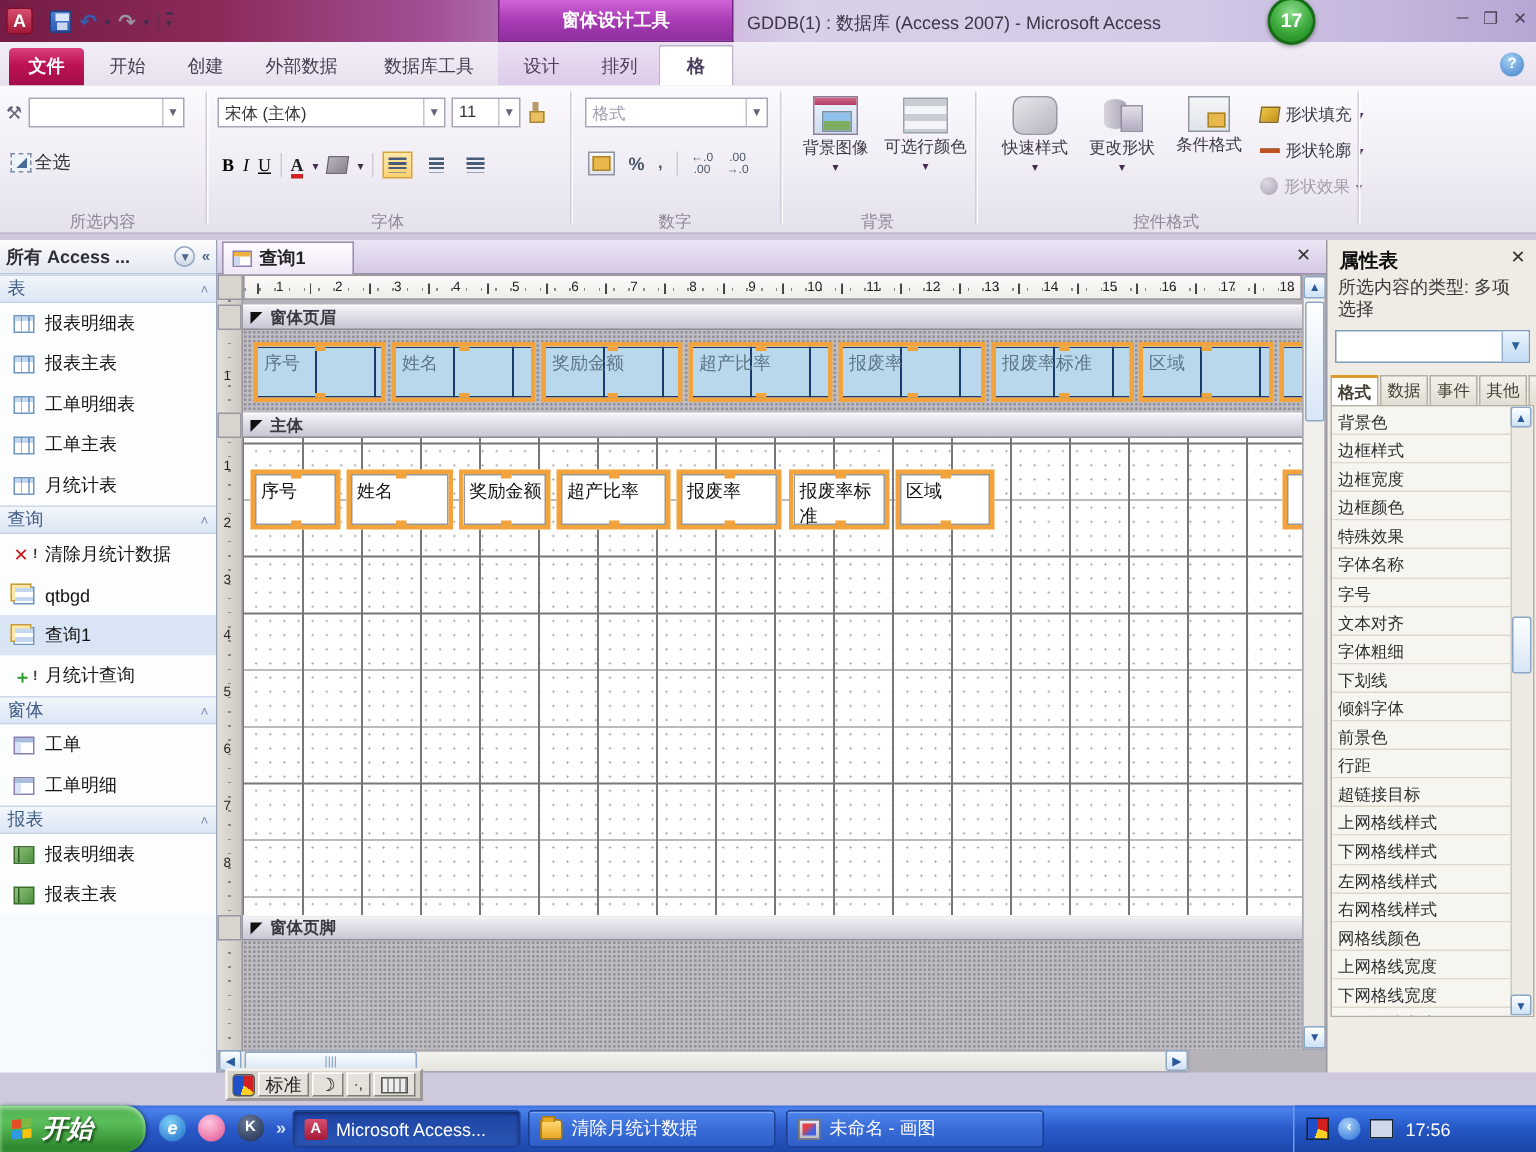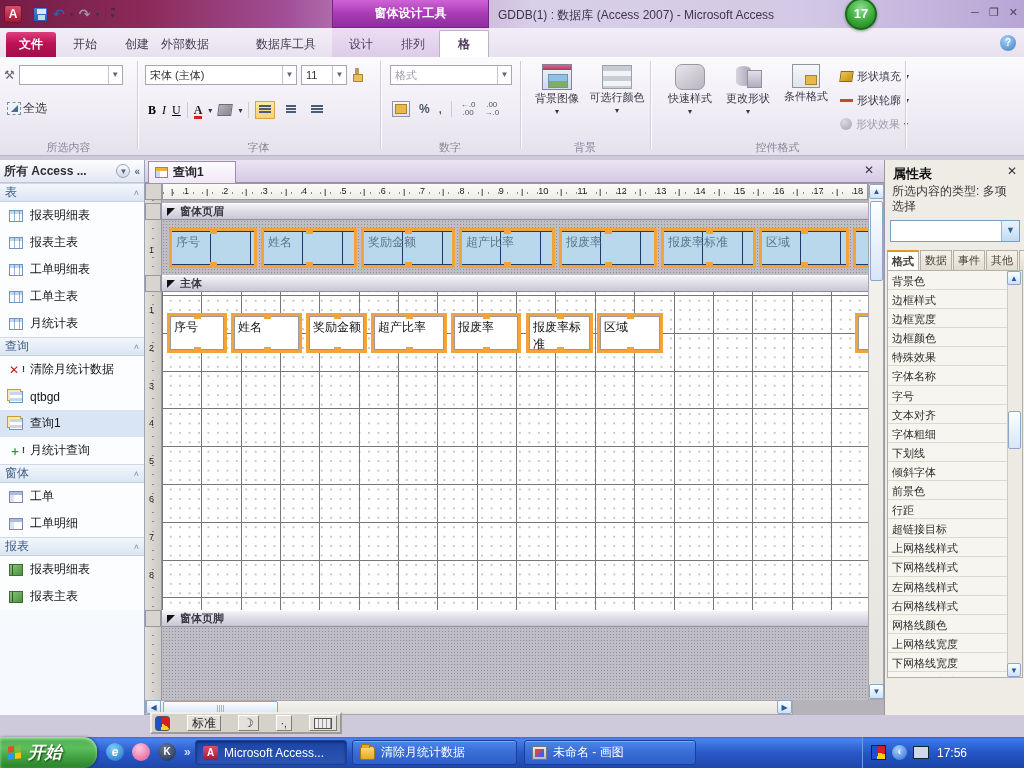--- a/index.html
+++ b/index.html
@@ -143,21 +143,21 @@
 .ptab.act{background:#fff;border-top:2px solid #d99a2b;font-weight:bold;}
 #plist{left:2px;top:110px;width:136px;height:408px;background:#f7f5ef;border:1px solid #b5b0a5;overflow:hidden;}
 .prow{height:19.1px;border-bottom:1px solid #ddd9cd;color:#2e2e2e;font-size:11px;padding:3px 0 0 4px;background:#f7f5ef;}
 #pscroll{position:absolute;right:0;top:0;width:15px;bottom:0;background:#eceae2;border-left:1px solid #cfcbc0;}
 
 #statusbar{left:0;top:715px;width:1024px;height:22px;background:linear-gradient(#f0edf5,#ddd8e6);border-top:1px solid #b5aec5;color:#333;margin-top:36px;}
 #statusbar .vlabel{position:absolute;left:8px;top:4px;}
 .viewbtn{position:absolute;top:2px;width:21px;height:17px;border:1px solid #9a93a8;background:linear-gradient(#fbfafc,#e4e1ea);font-size:9px;text-align:center;line-height:15px;color:#4a4458;}
 .viewbtn.act{background:linear-gradient(#ffe49a,#f8c95e);border-color:#bf8f2e;}
 
-#imebar{left:150px;top:712px;height:22px;display:flex;align-items:center;gap:17px;background:#d6d2ca;border:2px outset #f0eee8;padding:0 3px;z-index:9;}
+#imebar{left:150px;top:712px;height:22px;display:flex;align-items:center;gap:2px;background:#d6d2ca;border:2px outset #f0eee8;padding:0 3px;z-index:9;}
 .imelogo{width:15px;height:15px;border-radius:3px;background:conic-gradient(#d42020 0 35%,#ffd020 35% 55%,#2050c8 55% 100%);border:1px solid #555;}
 .imebtn{height:16px;border:1px solid;border-color:#fff #7f7d78 #7f7d78 #fff;background:#e4e1da;padding:0 4px;font-size:12px;color:#222;display:flex;align-items:center;}
 .kbico{width:18px;height:11px;border:1px solid #555;background:repeating-linear-gradient(90deg,#eee 0 3px,#999 3px 4px);}
 
 #taskbar{left:0;top:737px;width:1024px;height:31px;background:linear-gradient(#3b6fe0 0%,#4a82ea 8%,#2a59c8 50%,#1d47ac 100%);}
 #startbtn{left:0;top:0;width:97px;height:31px;border-radius:0 14px 14px 0;background:linear-gradient(#4fae4f,#5bbf5b 35%,#2f8a2f 90%);box-shadow:inset 0 2px 3px #a8e0a8,1px 0 3px rgba(0,0,0,.4);display:flex;align-items:center;gap:6px;padding-left:8px;}
 #startbtn .slabel{color:#fff;font-weight:bold;font-style:italic;font-size:17px;text-shadow:1px 1px 2px #113d11;}
 .winflag{width:14px;height:14px;display:grid;grid-template-columns:6px 6px;grid-template-rows:6px 6px;gap:1px;transform:skewY(-6deg);}
 .winflag i{display:block;}
 .ql{display:flex;align-items:center;gap:8px;position:absolute;left:106px;top:6px;}
@@ -198,21 +198,21 @@
     <span>─</span>
     <span>❐</span>
     <span>✕</span>
   </div>
 </div>
 
 <div id="tabrow" class="abs">
   <div class="filetab abs">文件</div>
   <div class="rtab abs" style="left:60px;">开始</div>
   <div class="rtab abs" style="left:112px;">创建</div>
-  <div class="rtab abs" style="left:148px;">外部数据</div>
+  <div class="rtab abs" style="left:164px;">外部数据</div>
   <div class="rtab abs" style="left:243px;">数据库工具</div>
   <div class="ctxband abs">
     <div class="rtab abs" style="left:4px;">设计</div>
     <div class="rtab abs" style="left:56px;">排列</div>
     <div class="rtab activetab abs" style="left:107px;top:2px;height:27px;line-height:26px;">格式</div>
   </div>
   <div class="helpbtn abs">?</div>
 </div>
 
 <div id="ribbon" class="abs">

